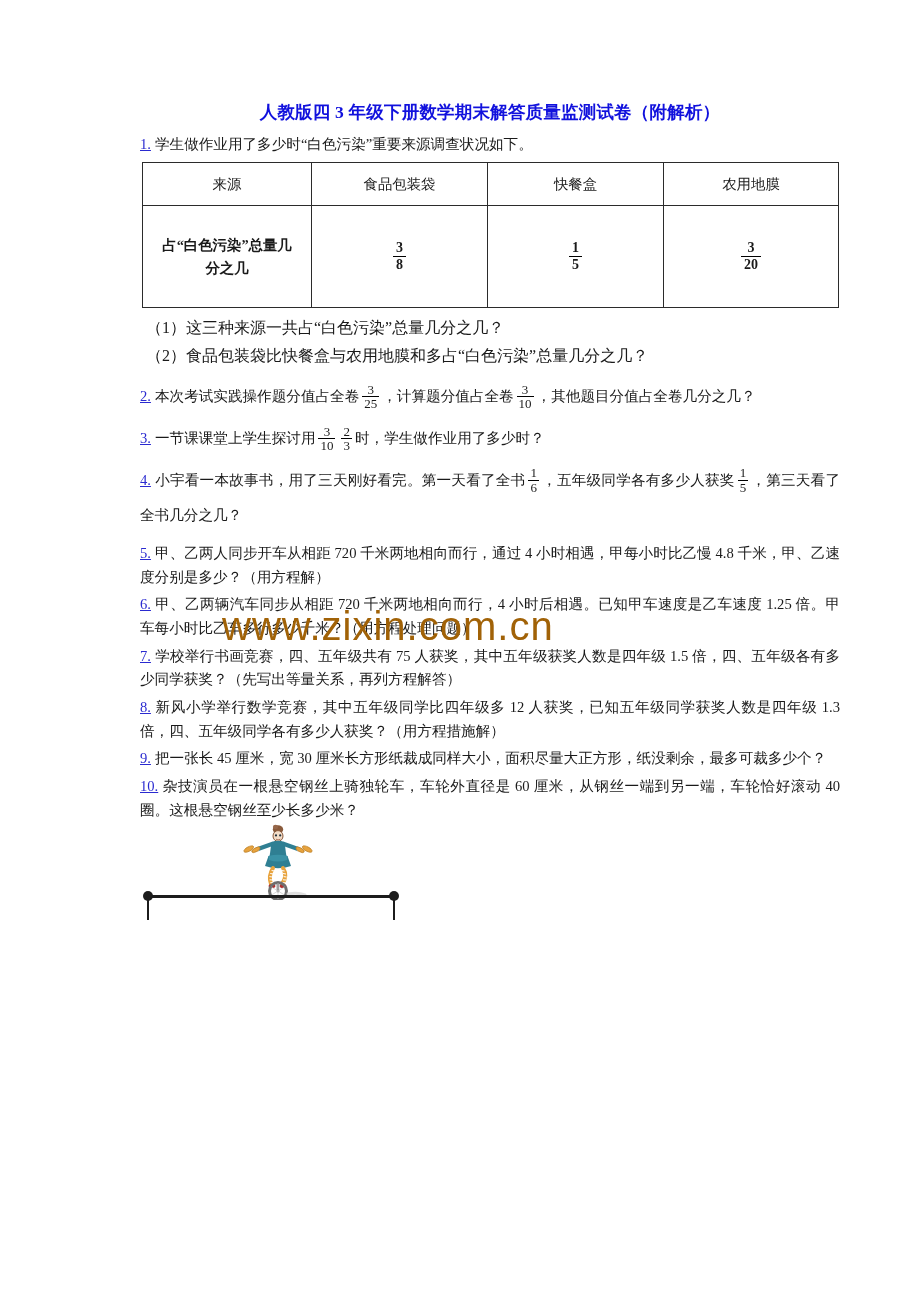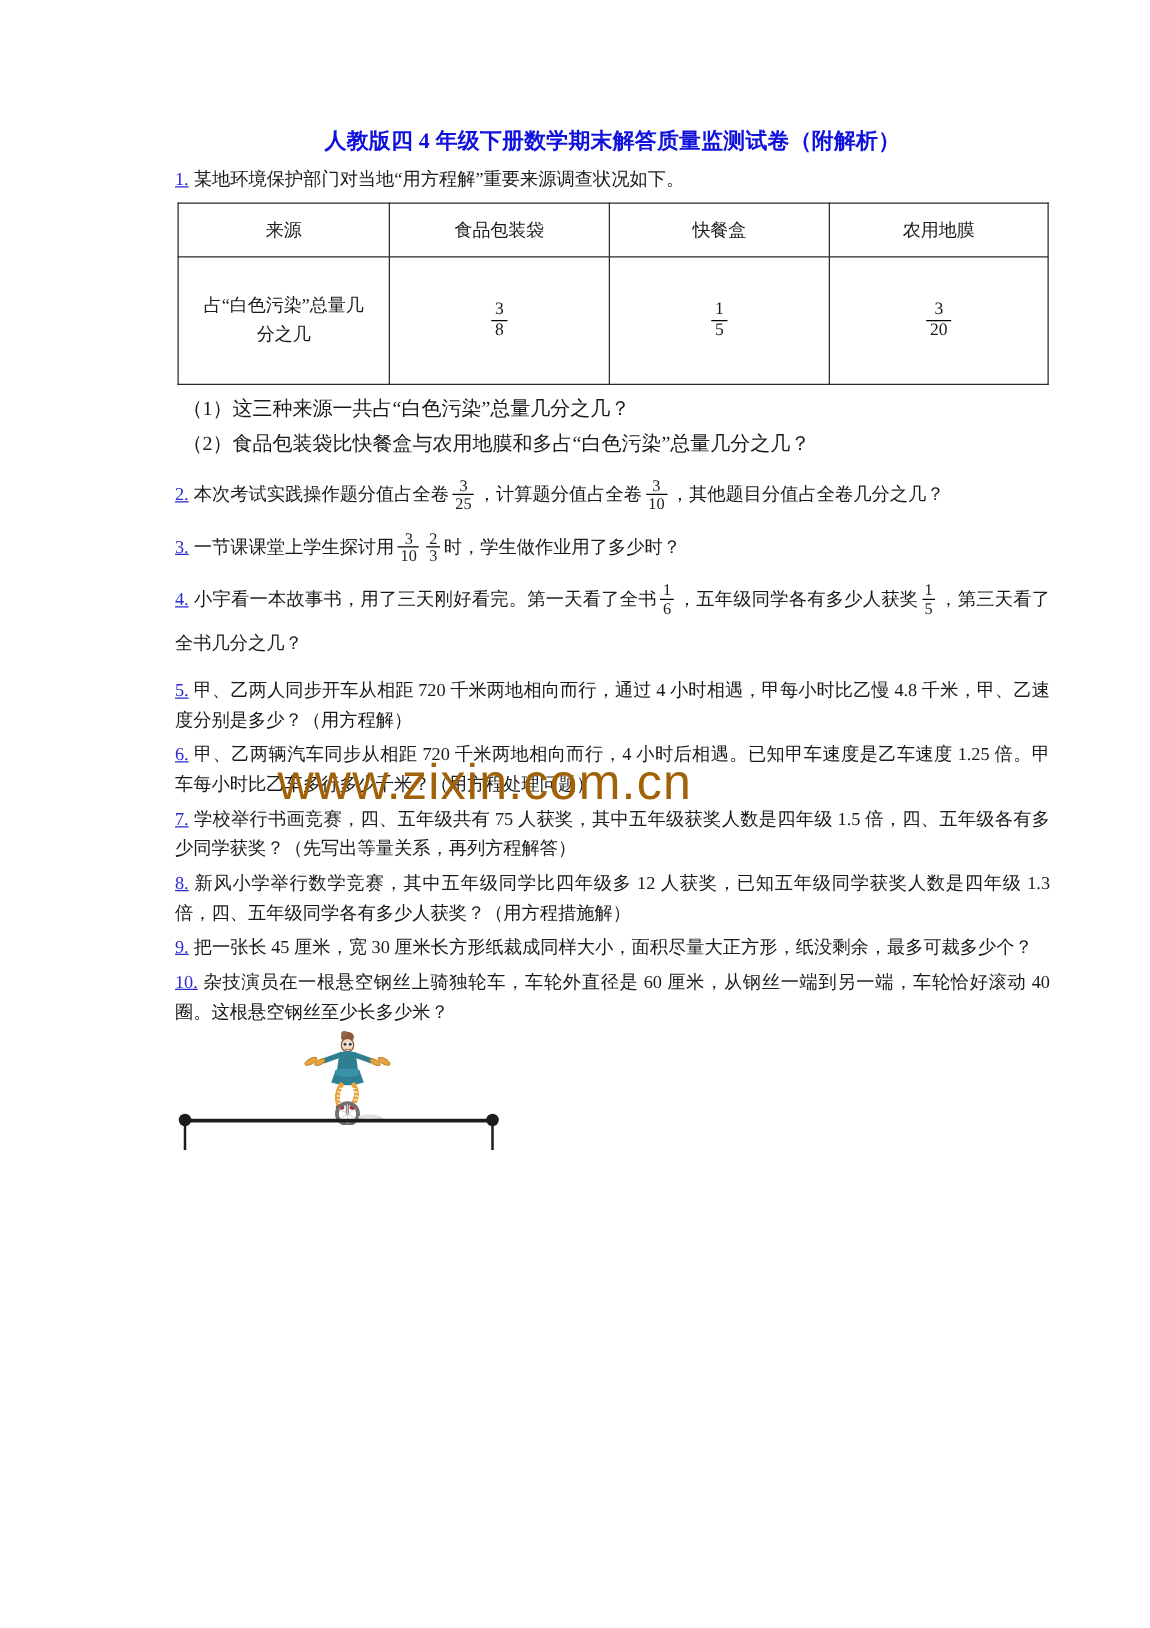--- a/index.html
+++ b/index.html
@@ -102,21 +102,21 @@
   table.data-table td {
     border: 1.1px solid #2b2b2b;
     text-align: center;
     vertical-align: middle;
     font-weight: normal;
     font-size: 14.4px;
     padding: 0;
     color: #1a1a1a;
   }
   table.data-table thead th { height: 42px; }
-  table.data-table tbody td { height: 101px; }
+  table.data-table tbody td { height: 101px; font-weight: bold; }
   .cell-2line { line-height: 1.55; padding: 0 10px; }
 
   
   .illus {
     position: relative;
     height: 125px;
     margin-top: 4px;
   }
   .wire {
     position: absolute;
@@ -169,24 +169,24 @@
 </style>
 </head>
 <body>
 
 <div class="page">
 
   <div class="watermark">www.zixin.com.cn</div>
 
   <div class="content">
 
-    <h1 class="doc-title">人教版四 4 年级下册数学期末解答质量监测试卷（附解析）</h1>
+    <h1 class="doc-title">人教版四 3 年级下册数学期末解答质量监测试卷（附解析）</h1>
 
     <p class="q">
-      <span class="q-num">1.</span><span>某地环境保护部门对当地“用方程解”重要来源调查状况如下。</span>
+      <span class="q-num">1.</span><span>学生做作业用了多少时“白色污染”重要来源调查状况如下。</span>
     </p>
 
     <table class="data-table">
       <thead>
         <tr>
           <th style="width:168px">来源</th>
           <th style="width:175px">食品包装袋</th>
           <th style="width:175px">快餐盒</th>
           <th style="width:174px">农用地膜</th>
         </tr>

